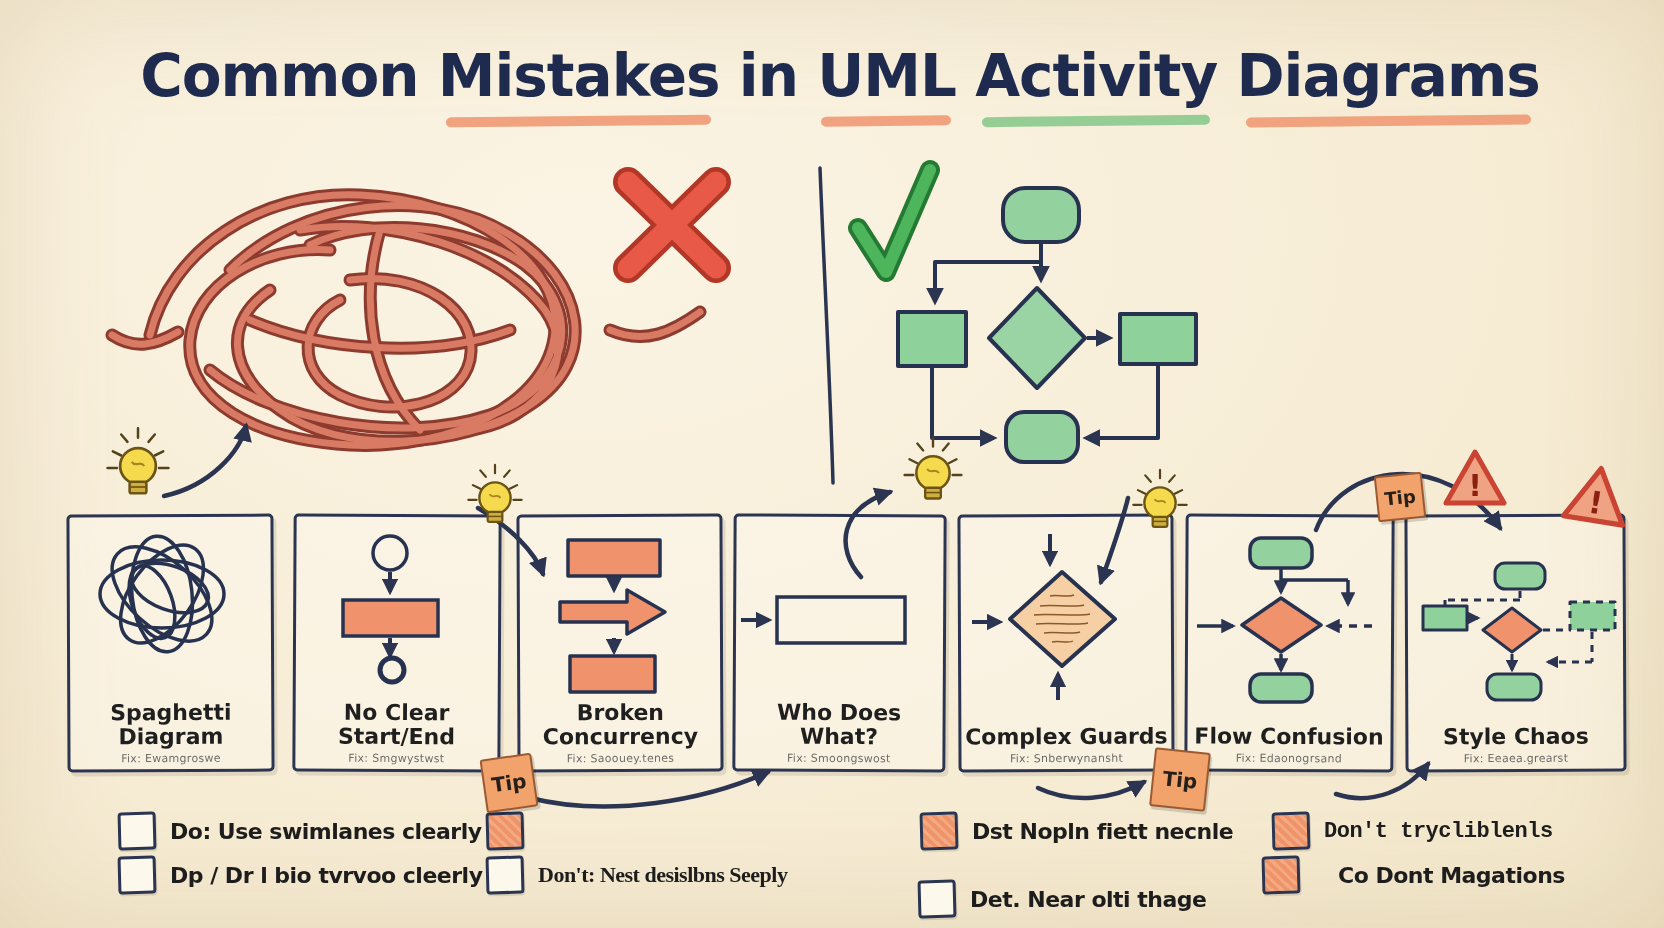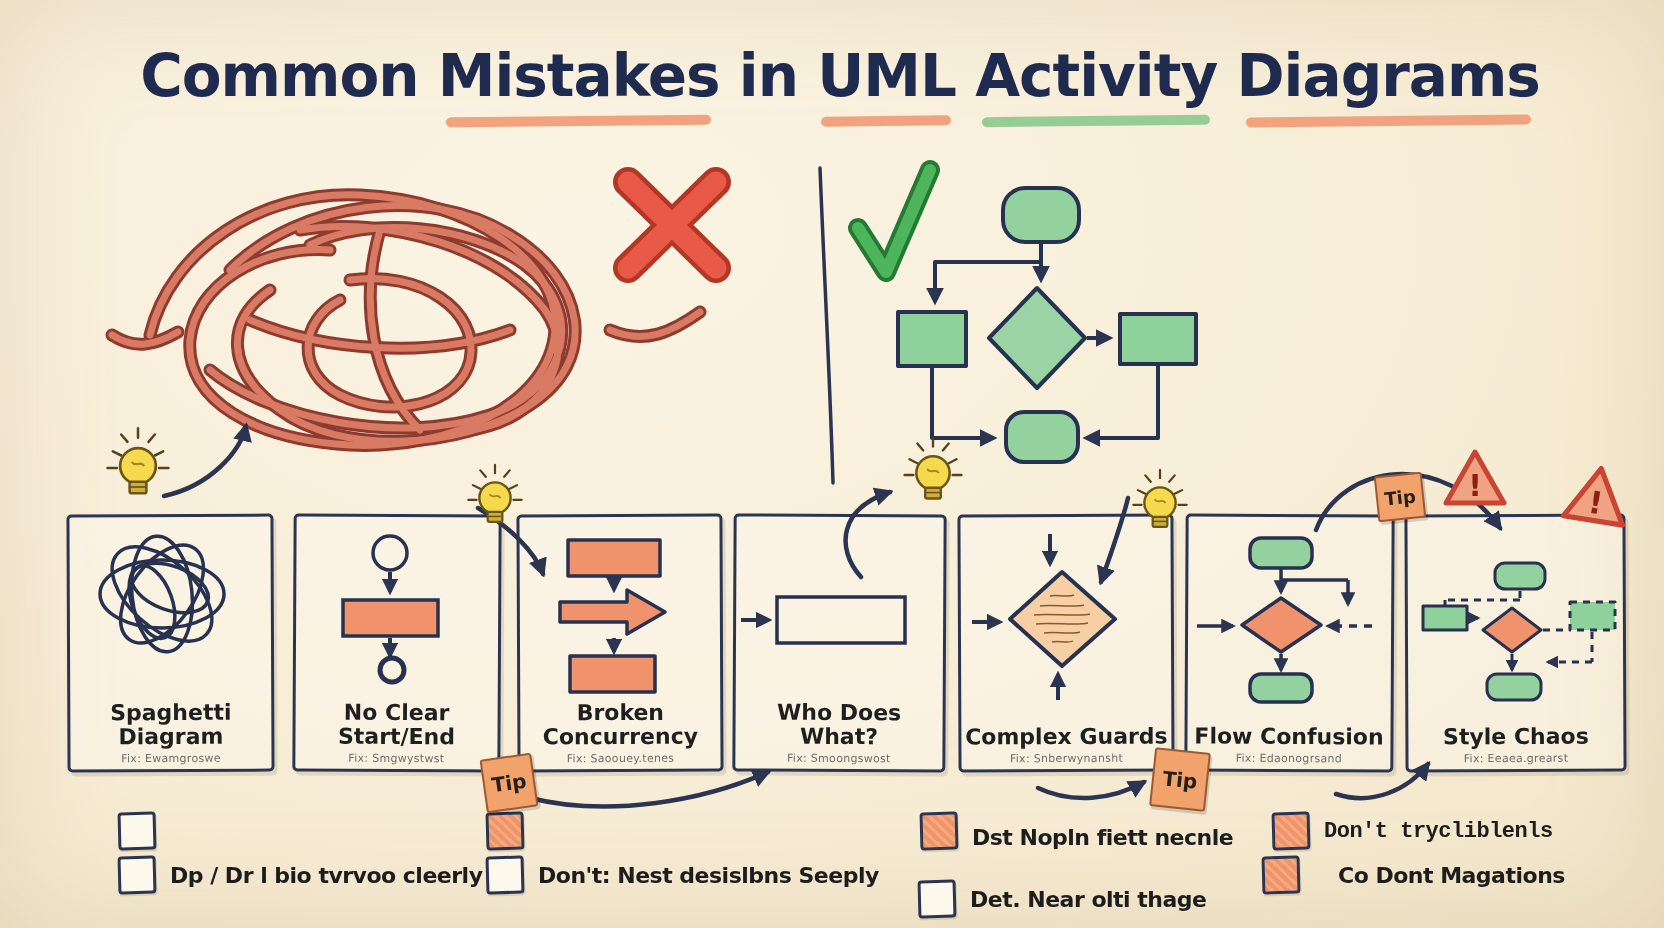--- a/index.html
+++ b/index.html
@@ -285,33 +285,34 @@
     <polygon points="32,4 61,55 3,55" fill="#f0a383" stroke="#c94432" stroke-width="5" stroke-linejoin="round"></polygon>
     <text x="32" y="48" text-anchor="middle" font-size="30" font-weight="bold" fill="#8a1f12" font-family="DejaVu Sans, Liberation Sans, sans-serif">!</text>
   </svg>
   <svg class="warn" style="left:1564px;top:464px;transform:rotate(9deg);" width="66" height="62" viewBox="0 0 64 60">
     <polygon points="32,4 61,55 3,55" fill="#f0a383" stroke="#c94432" stroke-width="5" stroke-linejoin="round"></polygon>
     <text x="32" y="48" text-anchor="middle" font-size="30" font-weight="bold" fill="#8a1f12" font-family="DejaVu Sans, Liberation Sans, sans-serif">!</text>
   </svg>
 
   <div class="check-item" style="left:118px;top:812px;">
     <div class="cbox cb-white"></div>
+    <div class="check-label">Do: Use swimlanes clearly</div>
   </div>
   <div class="check-item" style="left:118px;top:856px;">
     <div class="cbox cb-white"></div>
     <div class="check-label">Dp / Dr l bio tvrvoo cleerly</div>
   </div>
   <div class="check-item" style="left:486px;top:812px;">
     <div class="cbox cb-orange"></div>
   </div>
-  <div class="check-item" style="left:486px;top:856px;">
+  <div class="check-item" style="left:486px;top:856px;font-family:Liberation Serif, serif;">
     <div class="cbox cb-white"></div>
     <div class="check-label">Don't: Nest desislbns Seeply</div>
   </div>
-  <div class="check-item" style="left:920px;top:812px;align-items:flex-end;">
+  <div class="check-item" style="left:920px;top:812px;">
     <div class="cbox cb-orange"></div>
     <div class="check-label">Dst Nopln fiett necnle</div>
   </div>
   <div class="check-item" style="left:918px;top:856px;margin-top:24px;">
     <div class="cbox cb-white"></div>
     <div class="check-label">Det. Near olti thage</div>
   </div>
   <div class="check-item" style="left:1272px;top:812px;font-family:Liberation Mono, monospace;">
     <div class="cbox cb-orange"></div>
     <div class="check-label">Don't trycliblenls</div>

